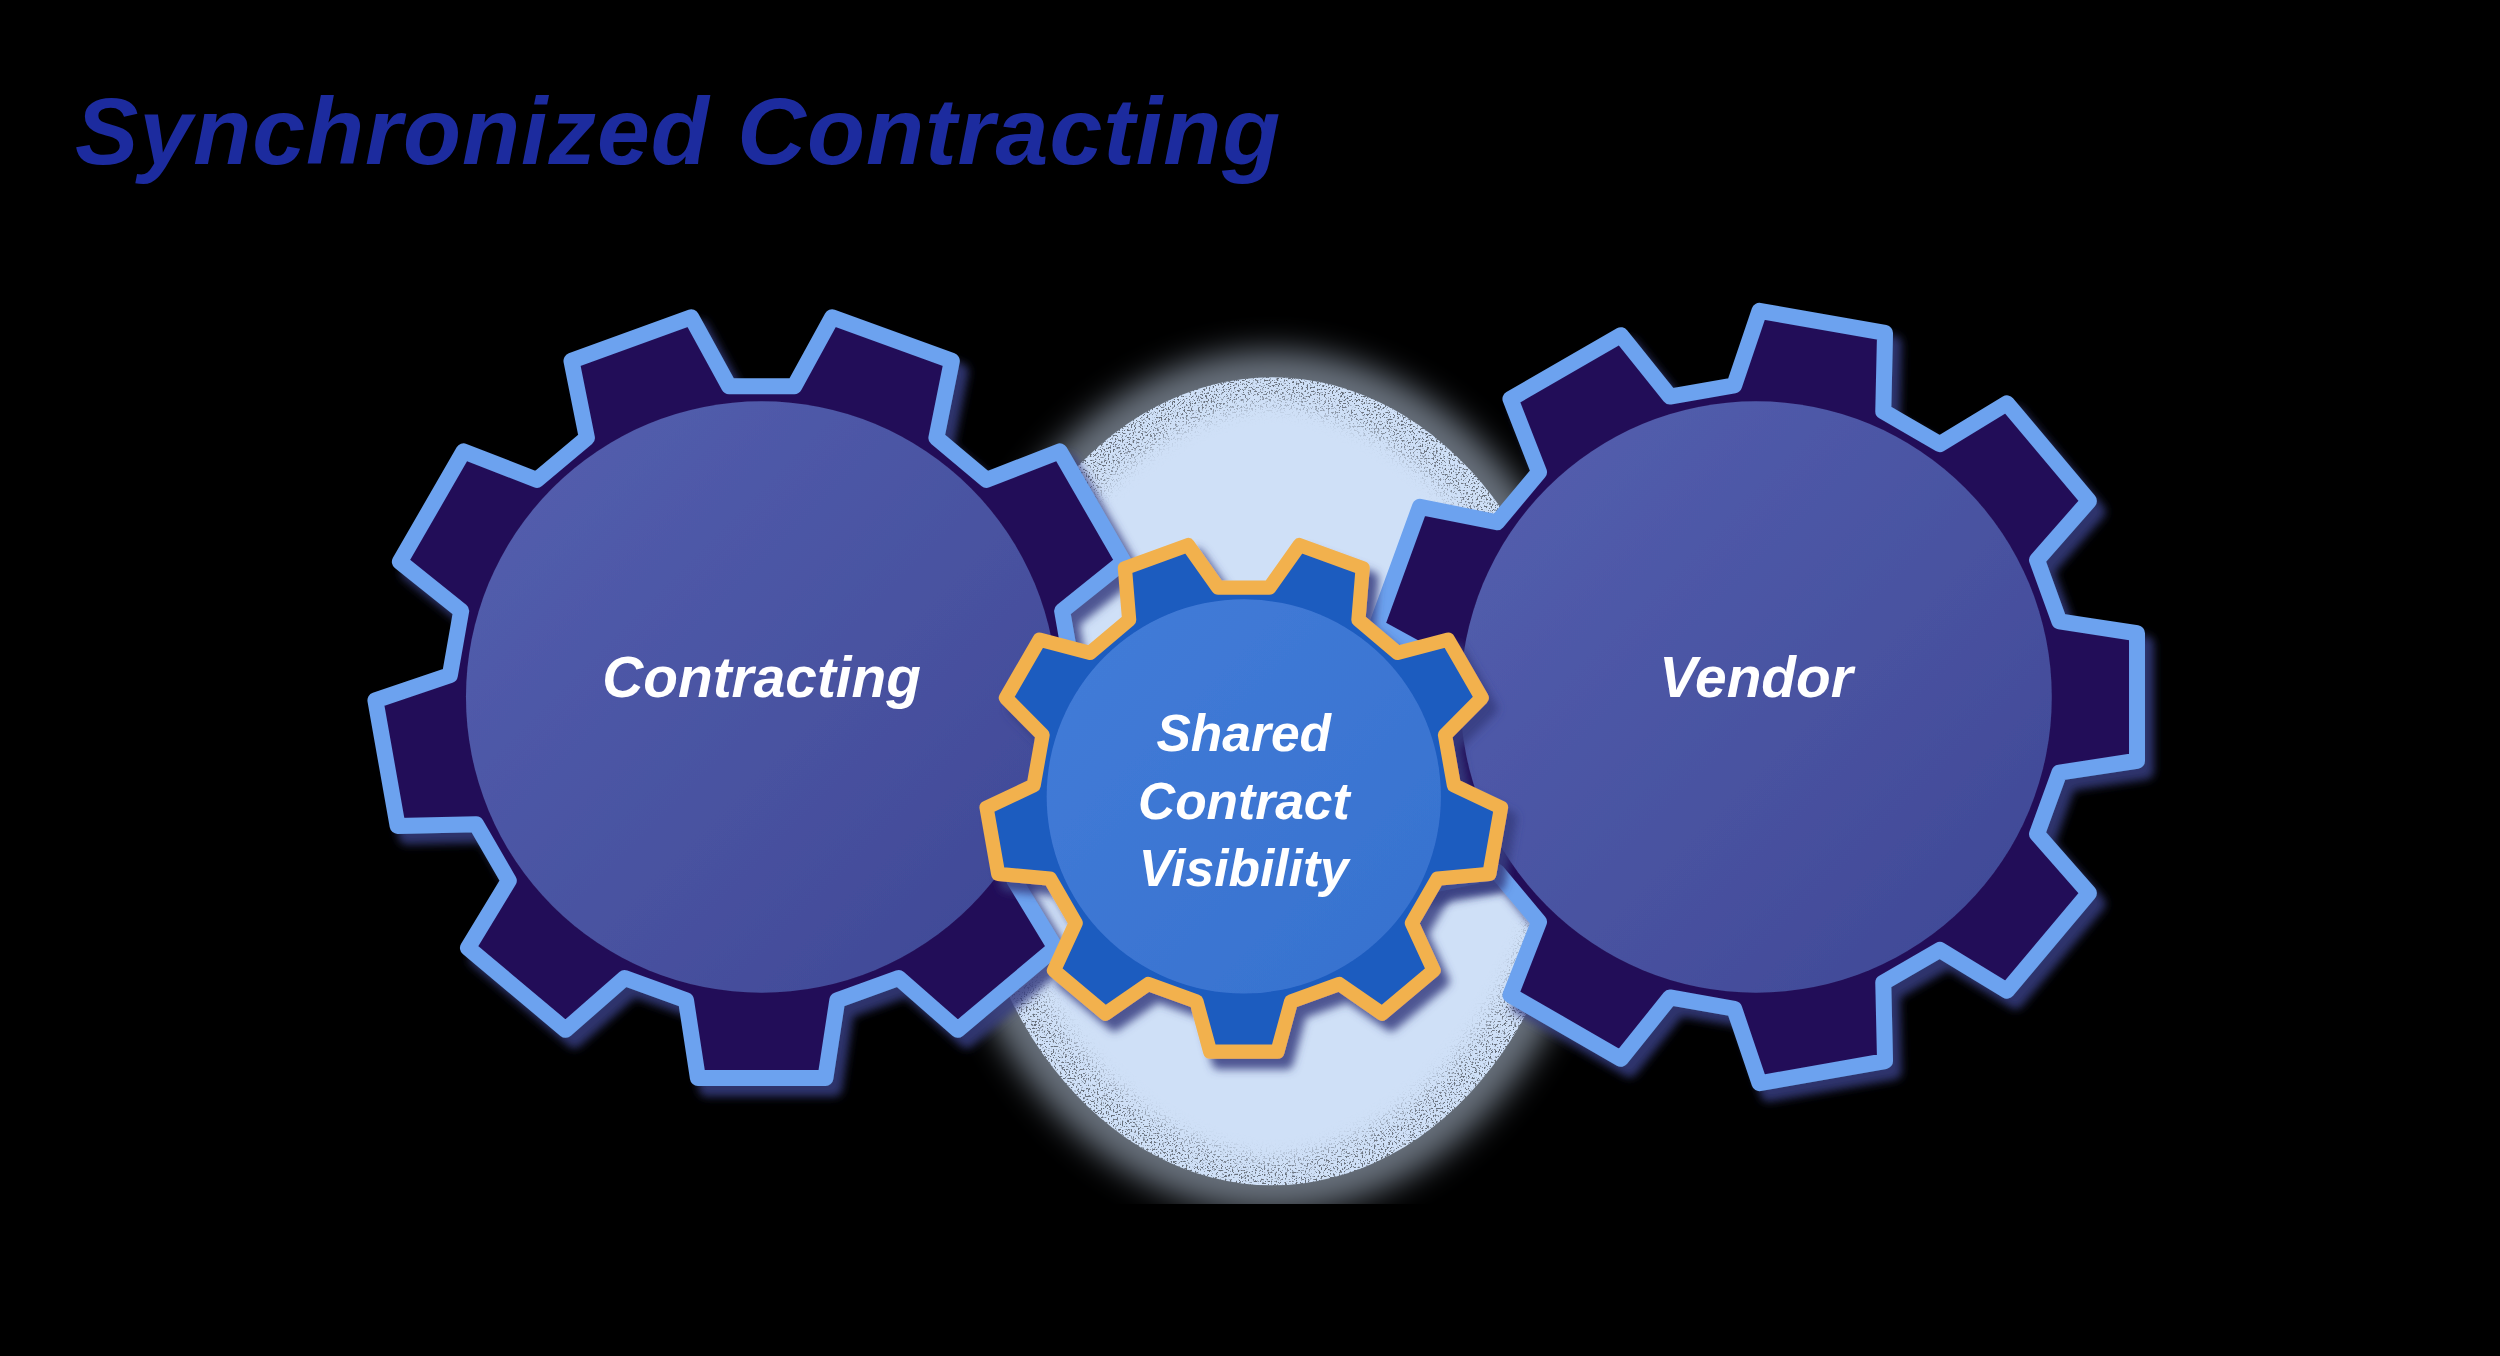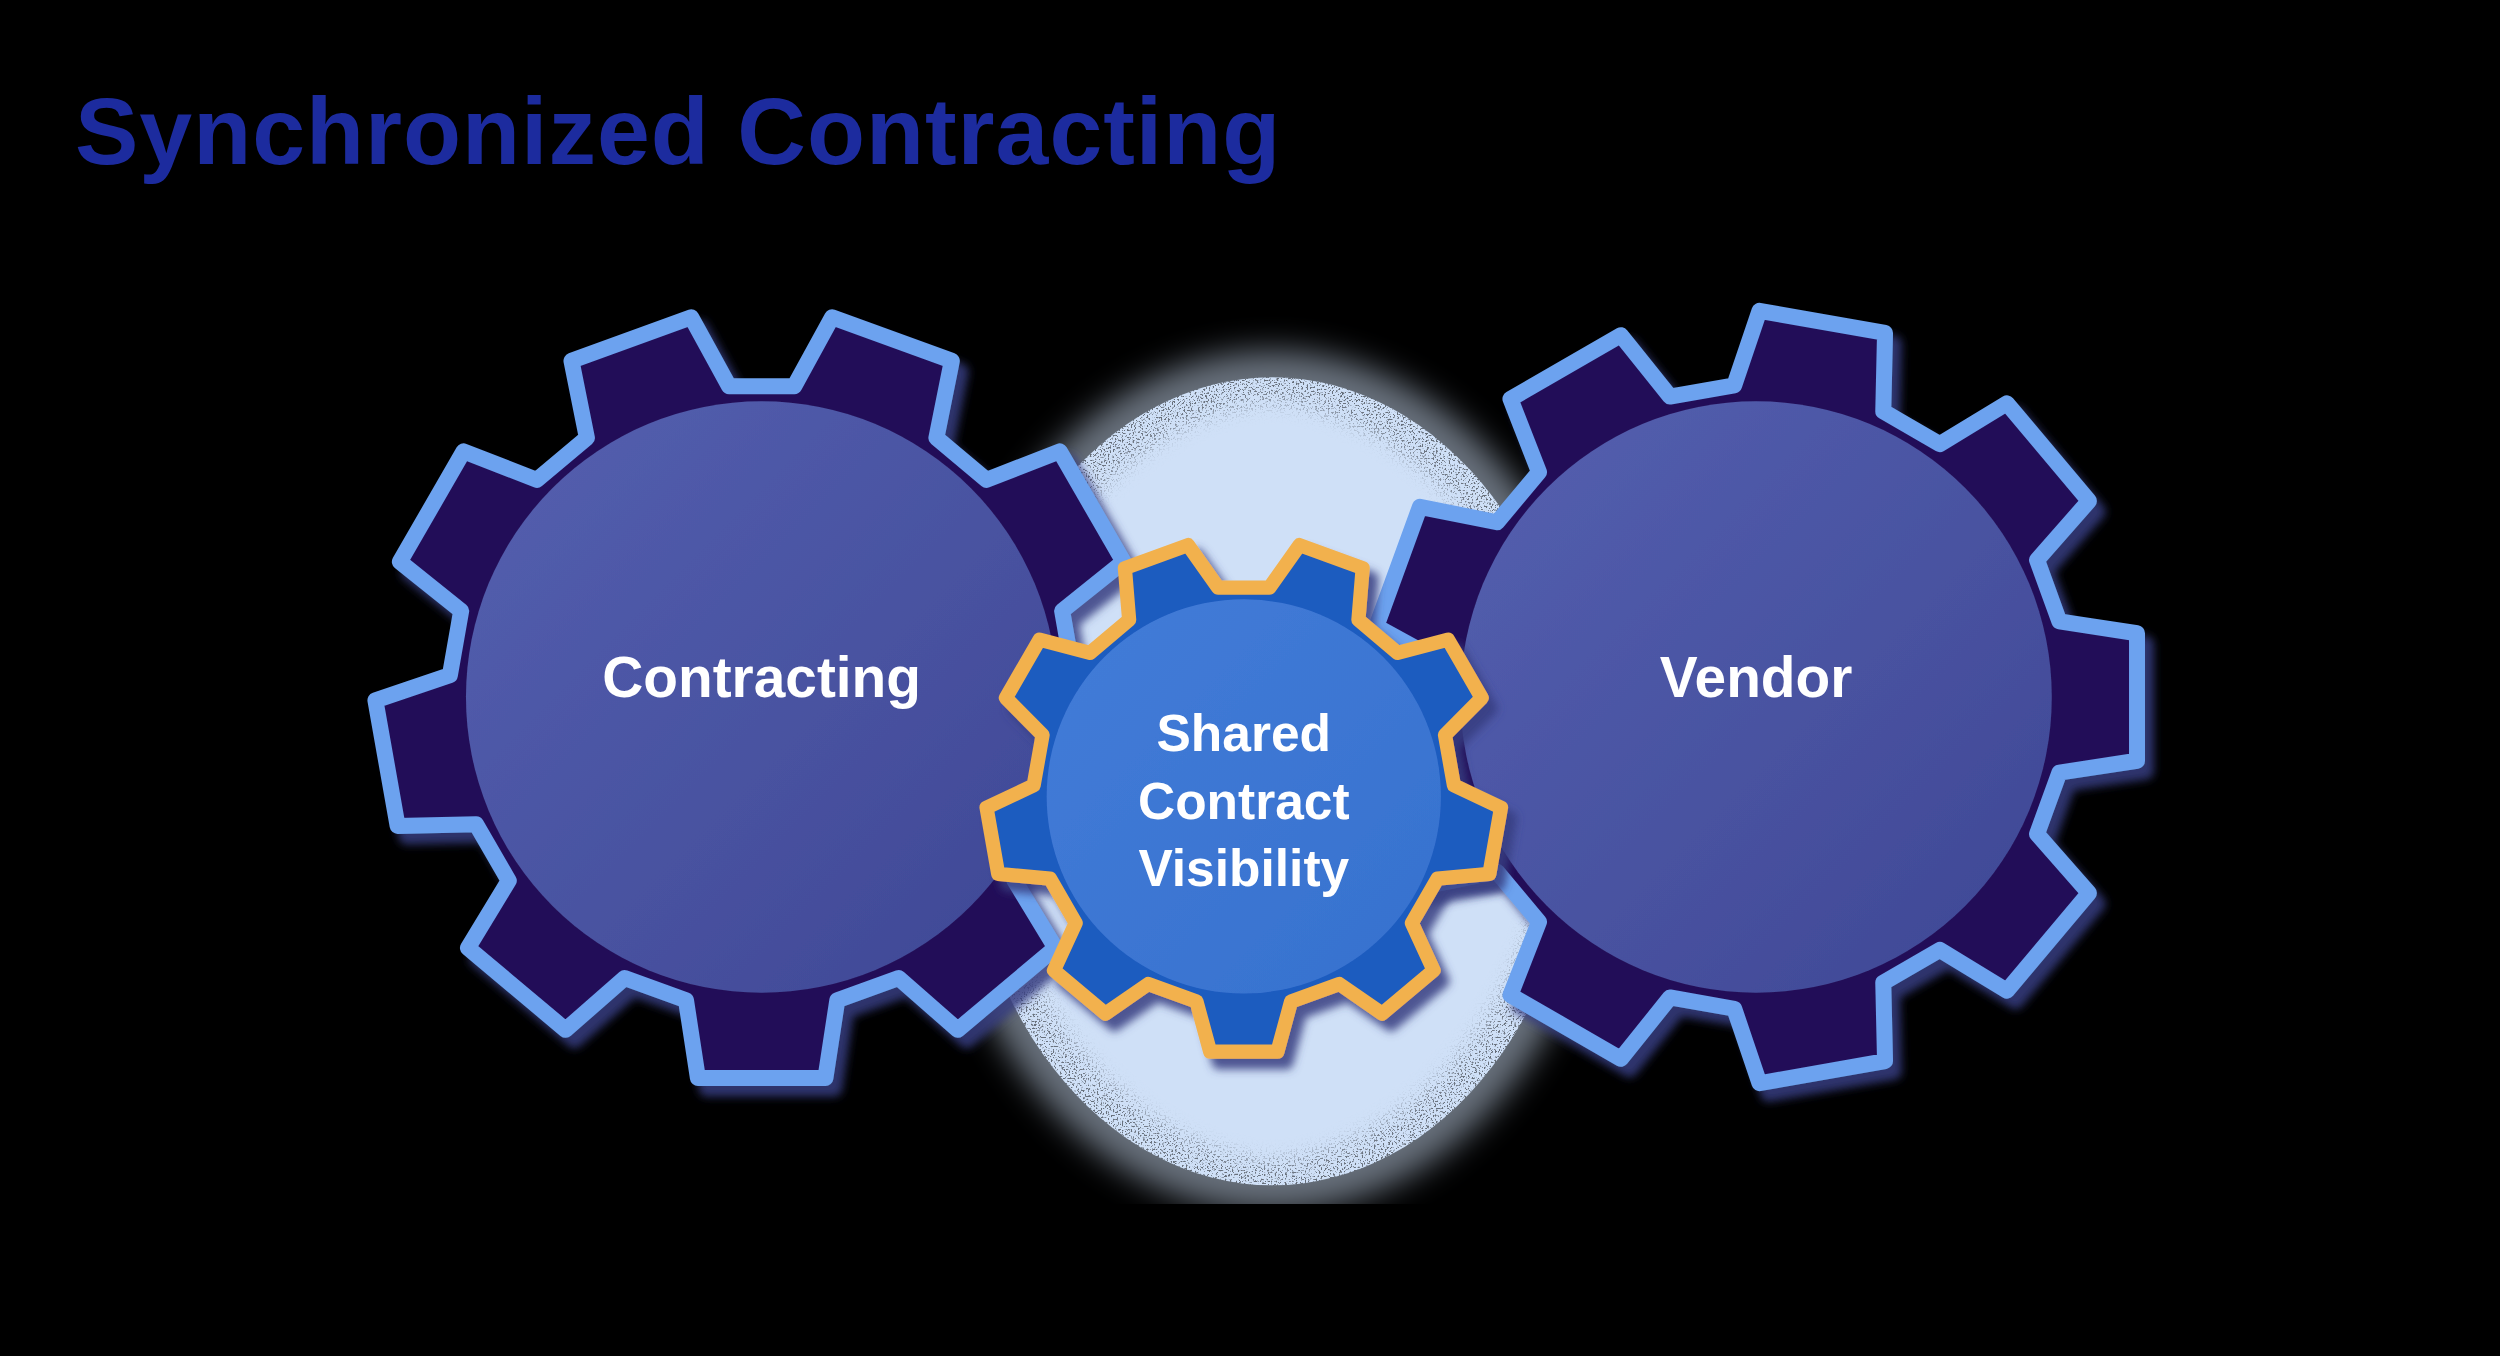--- a/index.html
+++ b/index.html
@@ -9,20 +9,21 @@
     height: 1356px;
     overflow: hidden;
     background: #000;
   }
   .stage {
     position: absolute;
     inset: 0;
     width: 2500px;
     height: 1204px;
     font-family: "Liberation Sans", "DejaVu Sans", sans-serif;
+    font-style: italic;
   }
   .title {
     position: absolute;
     left: 75px;
     top: 84px;
     font-weight: 700;
     font-size: 95px;
     line-height: 1;
     letter-spacing: 1px;
     white-space: nowrap;

